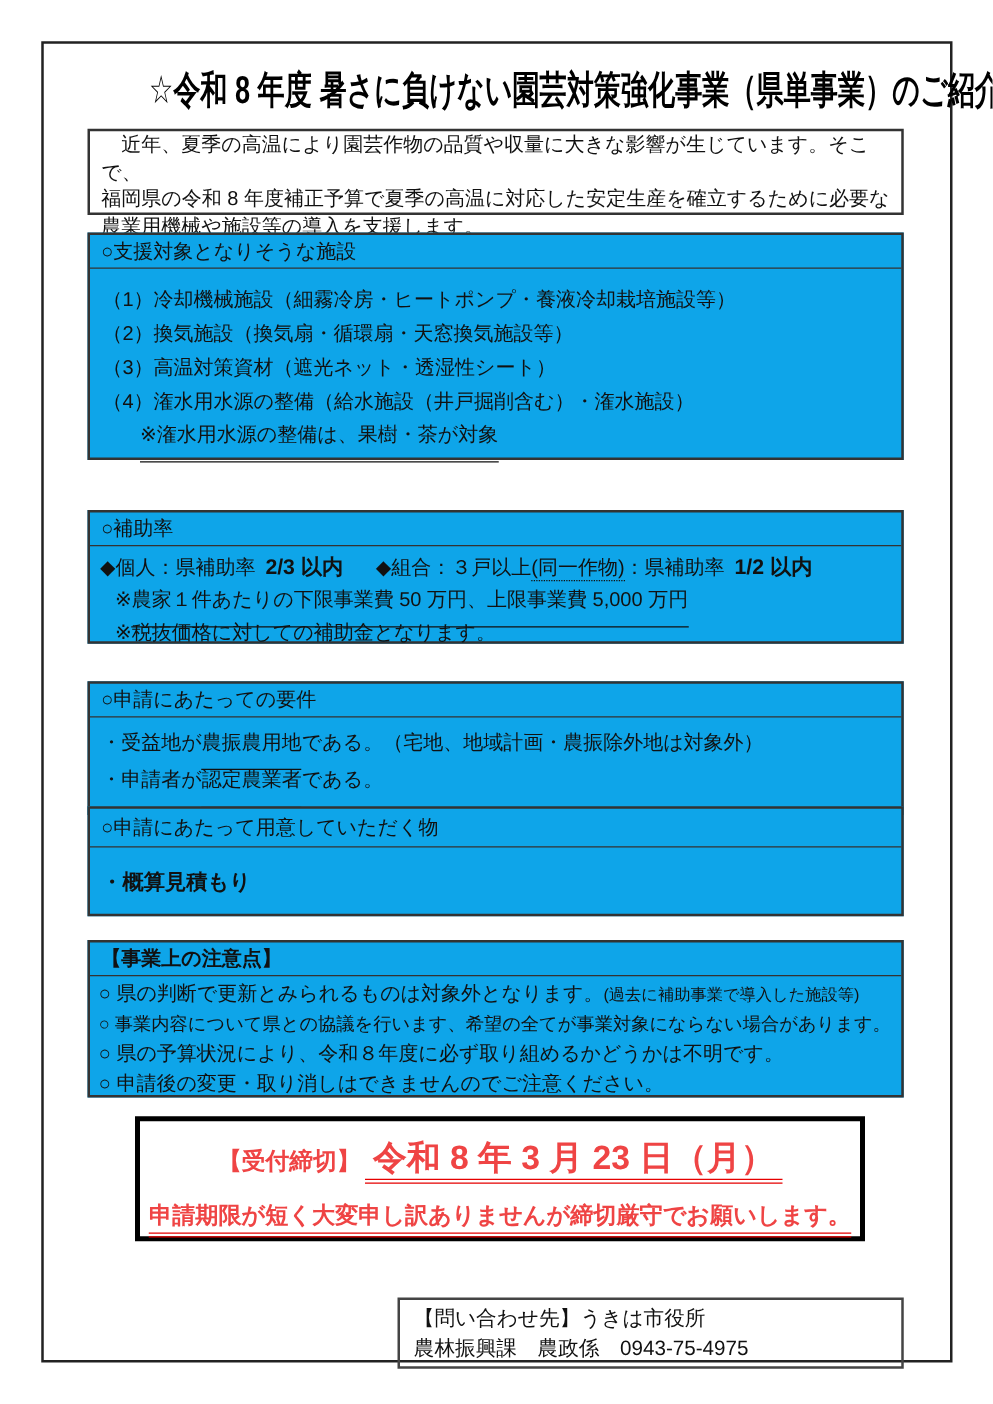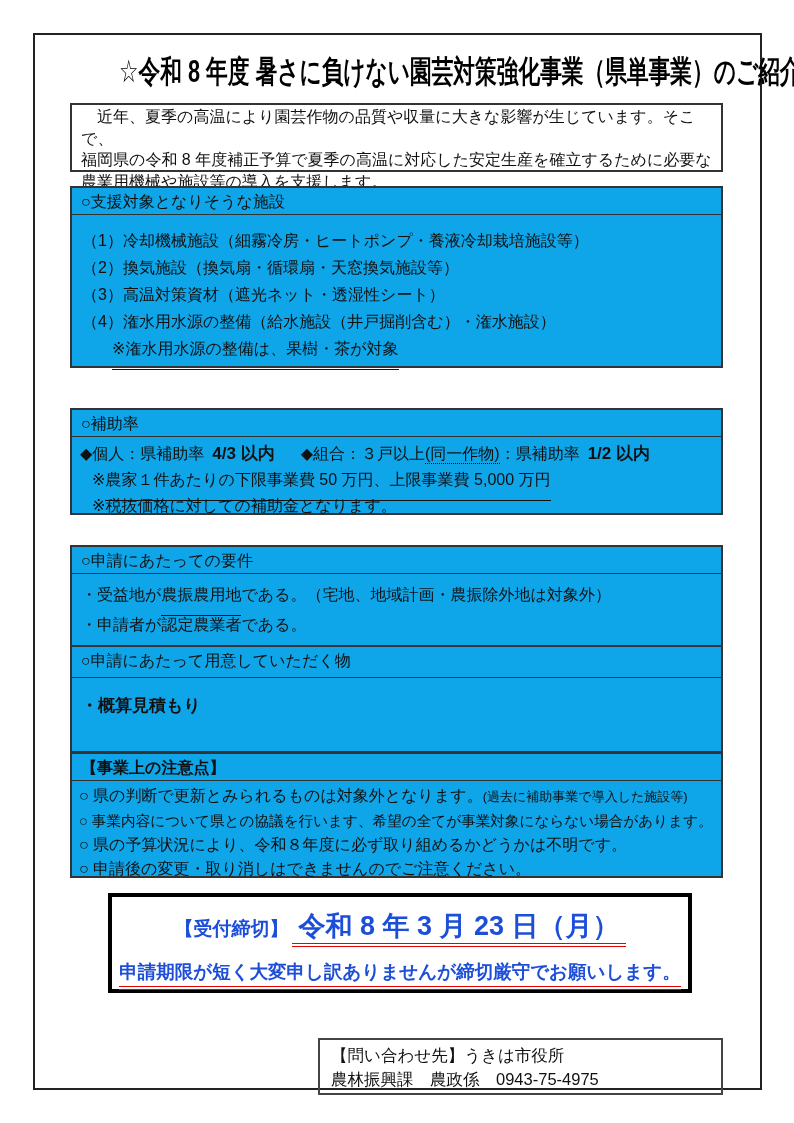--- a/index.html
+++ b/index.html
@@ -71,38 +71,38 @@
   .facility-note { padding-left: 30px; }
   .u-solid { border-bottom: 1.5px solid #111; padding-bottom: 12px; }
   .u-dotted { border-bottom: 1.5px dotted #111; padding-bottom: 1px; }
   .sec-subsidy { top: 408px; height: 107px; }
   .sec-subsidy .sec-body { padding: 4px 8px 0; font-size: 16px; line-height: 26px; }
   .rate-val { font-weight: bold; font-size: 17px; margin-left: 8px; }
   .group-part { margin-left: 26px; }
   .subsidy-note { padding-left: 12px; }
   .sec-requirements { top: 528px; height: 107px; margin-top: 17px; }
   .sec-requirements .sec-body { padding: 6px 9px 0; font-size: 16px; line-height: 30px; }
-  .sec-prepare { top: 645px; height: 108px; font-family: Liberation Mono, monospace; }
+  .sec-prepare { top: 645px; height: 88px; }
   .sec-prepare .sec-header { line-height: 25px; }
   .sec-prepare .sec-body { padding: 16px 9px 0; font-size: 17px; font-weight: bold; }
   .sec-notes { top: 752px; height: 126px; }
   .sec-notes .sec-header { font-weight: bold; }
   .sec-notes .sec-body { padding: 3px 7px 0; font-size: 16px; line-height: 24px; white-space: nowrap; }
   .note-small { font-size: 13px; }
   .note-condensed { font-size: 14.6px; }
   .deadline-box {
     position: absolute;
     left: 108px;
     top: 893px;
     width: 584px;
     height: 100px;
     border: 4px solid #000;
     box-sizing: border-box;
     text-align: center;
-    color: #1d4ed8;
+    color: #ef4444;
   }
   .deadline-row1 { margin-top: 11px; white-space: nowrap; }
   .deadline-label { font-size: 19px; font-weight: bold; }
   .deadline-date {
     font-size: 27px;
     font-weight: bold;
     border-bottom: 4px double #e60000;
     padding: 0 6px 2px;
     margin-left: 4px;
   }
@@ -149,21 +149,21 @@
     <div>（3）高温対策資材（遮光ネット・透湿性シート）</div>
     <div>（4）潅水用水源の整備（給水施設（井戸掘削含む）・潅水施設）</div>
     <div class="facility-note"><span class="u-solid">※潅水用水源の整備は、果樹・茶が対象</span></div>
   </div>
 </div>
 
 <div class="sec-box sec-subsidy">
   <div class="sec-header">○補助率</div>
   <div class="sec-body">
     <div>
-      <span>◆個人：県補助率</span><span class="rate-val">4/3 以内</span><span class="group-part">◆組合：３戸以上</span><span class="u-dotted">(同一作物)</span><span>：県補助率</span><span class="rate-val">1/2 以内</span>
+      <span>◆個人：県補助率</span><span class="rate-val">2/3 以内</span><span class="group-part">◆組合：３戸以上</span><span class="u-dotted">(同一作物)</span><span>：県補助率</span><span class="rate-val">1/2 以内</span>
     </div>
     <div class="subsidy-note"><span>※</span><span class="u-solid">農家１件あたりの下限事業費 50 万円、上限事業費 5,000 万円</span></div>
     <div class="subsidy-note">※税抜価格に対しての補助金となります。</div>
   </div>
 </div>
 
 <div class="sec-box sec-requirements">
   <div class="sec-header">○申請にあたっての要件</div>
   <div class="sec-body">
     <div><span>・受益地が</span><span class="u-solid">農振農用地</span><span>である。（宅地、地域計画・農振除外地は対象外）</span></div>

